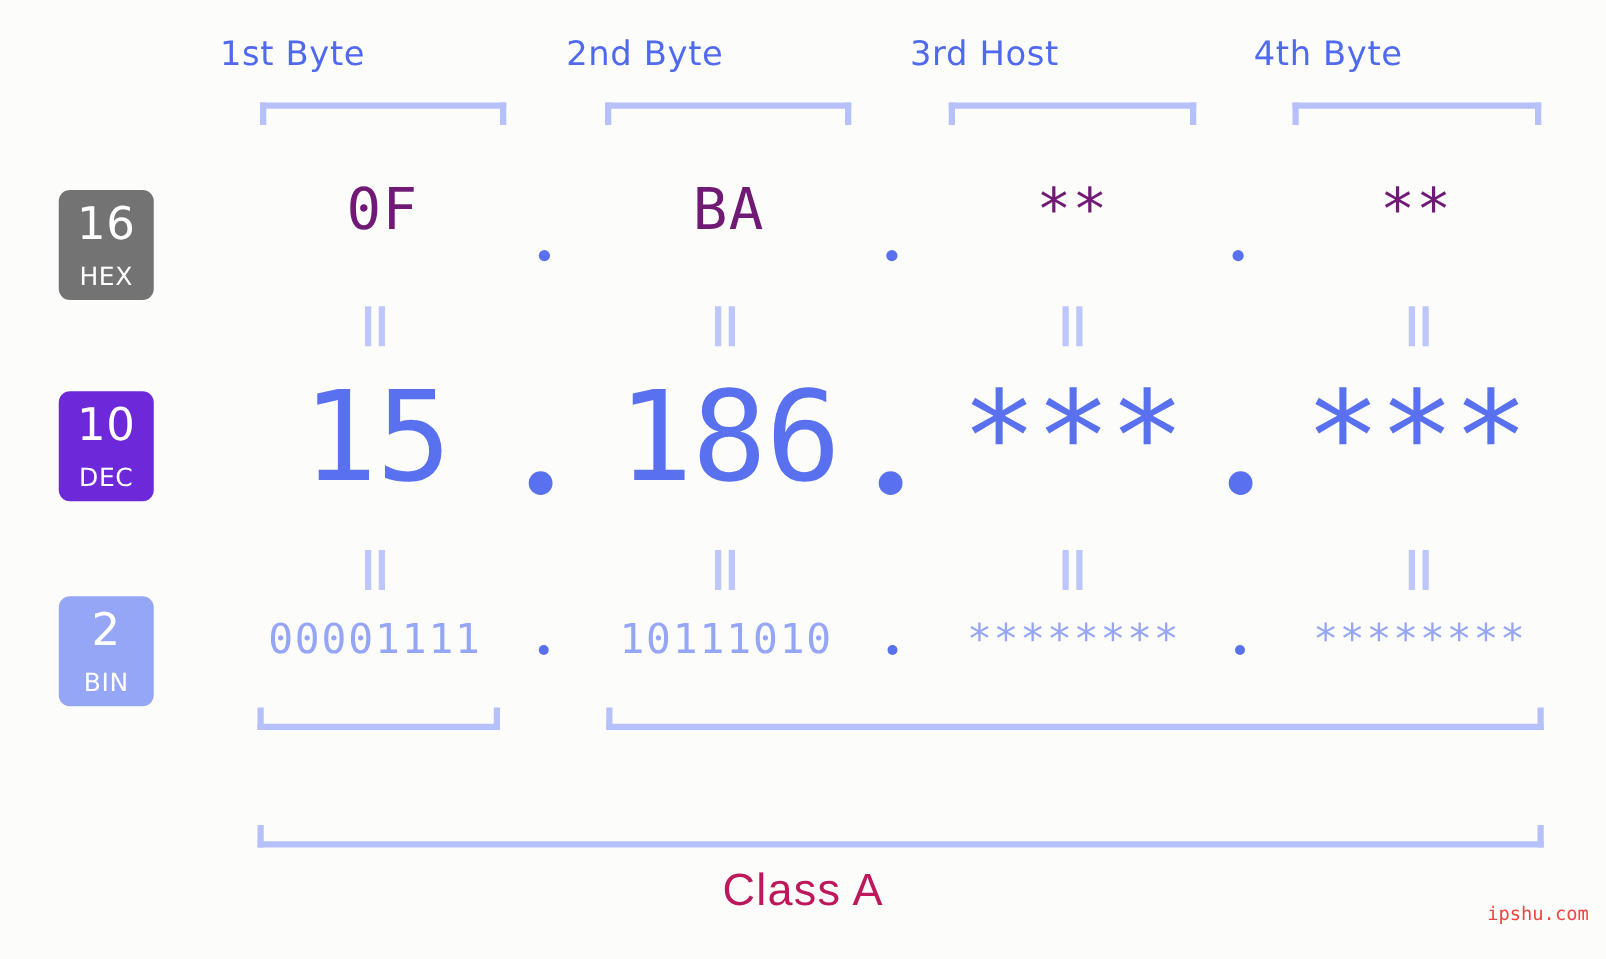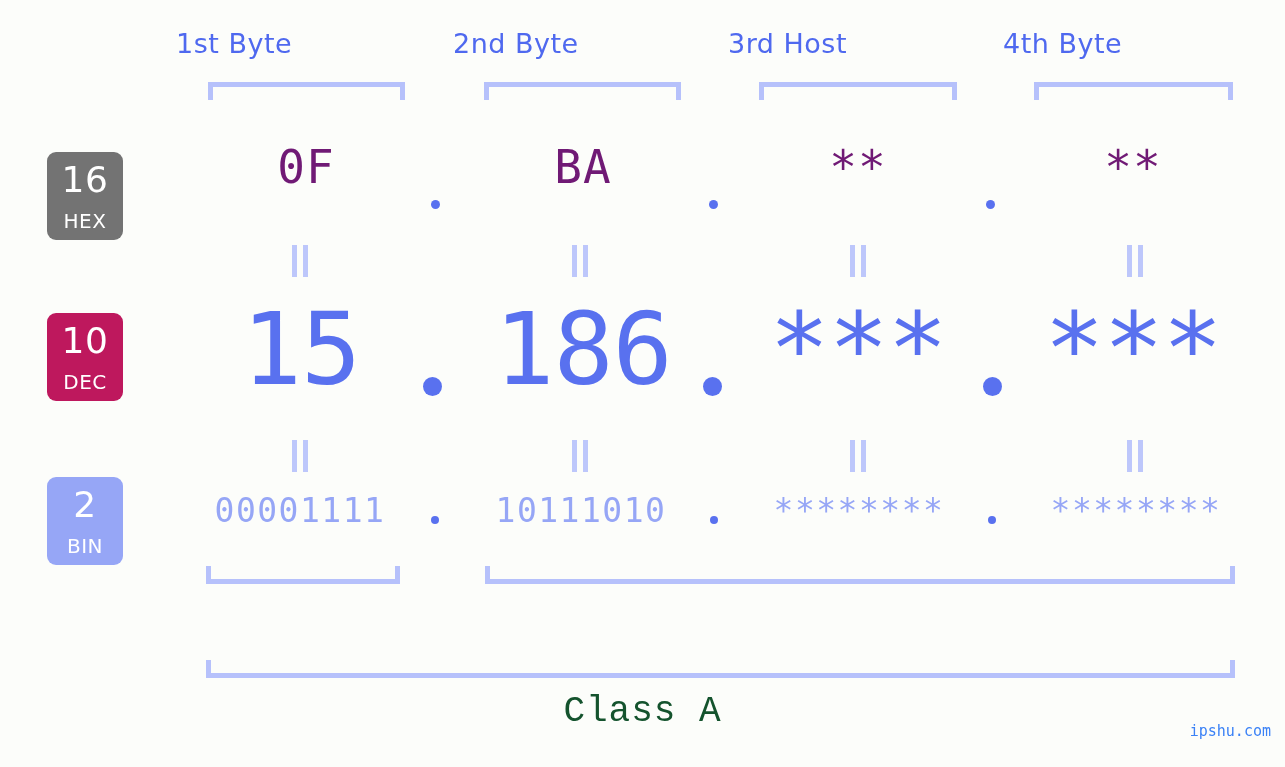--- a/index.html
+++ b/index.html
@@ -72,21 +72,21 @@
     font-weight: 400;
     letter-spacing: 0.5px;
   }
   .badge .nm {
     font-size: 20px;
     font-weight: 400;
     margin-top: 13px;
     letter-spacing: 0.5px;
   }
   .badge-hex { top: 152px; background: #737373; }
-  .badge-dec { top: 313px; background: #be185d; }
+  .badge-dec { top: 313px; background: #6d28d9; }
   .badge-bin { top: 477px; background: #96a6f6; }
 
   
   .cell {
     position: absolute;
     width: 260px;
     text-align: center;
     line-height: 1;
     font-family: "DejaVu Sans Mono", monospace;
   }
@@ -149,35 +149,35 @@
     line-height: 1;
   }
 
   
   .class-label {
     position: absolute;
     top: 694px;
     left: 0;
     width: 1285px;
     text-align: center;
-    font-family: Liberation Mono, monospace;
+    font-family: Liberation Sans, sans-serif;
     font-size: 36px;
-    color: #14532d;
+    color: #be185d;
     letter-spacing: 1px;
     line-height: 1;
   }
 
   
   .watermark {
     position: absolute;
     right: 14px;
     bottom: 28px;
     font-family: "DejaVu Sans Mono", monospace;
     font-size: 15px;
-    color: #3b82f6;
+    color: #ef4444;
     line-height: 1;
   }
 </style>
 </head>
 <body>
 
 <div id="stage">
 
   <div class="byte-label" style="left:176px">1st Byte</div>
   <div class="byte-label" style="left:453px">2nd Byte</div>

